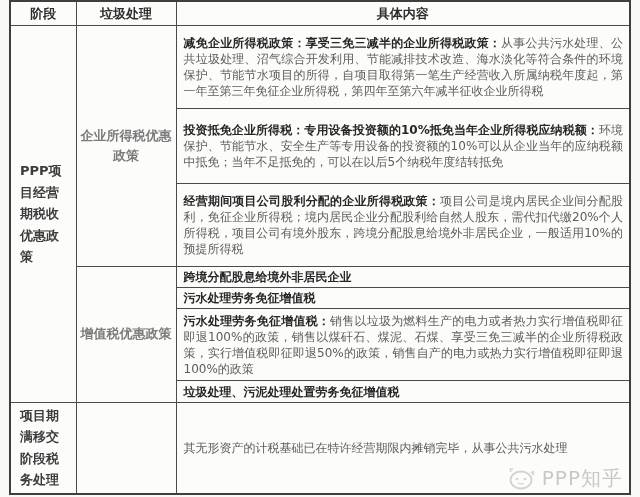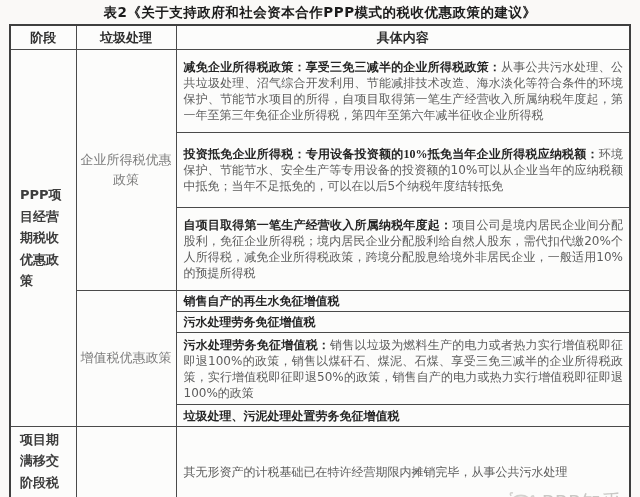--- a/index.html
+++ b/index.html
@@ -30,28 +30,28 @@
   .col-detail{width:454px;}
   th.hdr{
     font-size:13px;font-weight:bold;color:#2e2e2e;
     height:21px;text-align:center;padding:1px 16px;
   }
   td.stage-cell{
     font-size:13px;font-weight:bold;color:#3d3d3d;
     line-height:1.65;padding:2px 9px;
   }
   td.policy-cell{
-    font-size:13px;font-weight:normal;color:#7b7b7b;
+    font-size:13px;font-weight:bold;color:#7b7b7b;
     text-align:center;line-height:1.55;padding:2px 2px;
   }
   td.detail-cell{
     font-size:12px;line-height:16px;color:#5c5c5c;
     text-align:justify;padding:2px 6px 2px 7px;
   }
-  td.detail-cell .lead{font-weight:bold;color:#262626;font-family:Liberation Serif, serif;}
+  td.detail-cell .lead{font-weight:bold;color:#262626;}
   tr.r-tall1{height:83px;}
   tr.r-tall2{height:75px;padding-left:20px;}
   tr.r-tall3{height:83px;}
   tr.r-one{height:20px;}
   tr.r-tall4{height:72px;}
   tr.r-one2{height:22px;}
   tr.r-last{height:71px;}
   td.last-cell{position:relative;}
   .watermark{
     position:absolute;right:6px;bottom:3px;
@@ -59,21 +59,20 @@
     color:#c9c8c5;font-size:20px;letter-spacing:1px;
     pointer-events:none;white-space:nowrap;
   }
   .watermark svg{display:block;opacity:0.85;}
 </style>
 </head>
 <body>
 
 <div class="page">
 
-  <div class="doc-title">表2《关于支持政府和社会资本合作PPP模式的税收优惠政策的建议》</div>
 
   <table class="policy-table">
     <colgroup>
       <col class="col-stage">
         <col class="col-policy">
         <col class="col-detail">
     </colgroup>
 
     <tbody>
         <tr>
@@ -86,26 +85,26 @@
       <td class="stage-cell" rowspan="7">PPP项目经营期税收优惠政策</td>
       <td class="policy-cell" rowspan="3">企业所得税优惠政策</td>
       <td class="detail-cell"><span class="lead">减免企业所得税政策：享受三免三减半的企业所得税政策：</span><span>从事公共污水处理、公共垃圾处理、沼气综合开发利用、节能减排技术改造、海水淡化等符合条件的环境保护、节能节水项目的所得，自项目取得第一笔生产经营收入所属纳税年度起，第一年至第三年免征企业所得税，第四年至第六年减半征收企业所得税</span></td>
     </tr>
 
     <tr class="r-tall2">
       <td class="detail-cell"><span class="lead">投资抵免企业所得税：专用设备投资额的10%抵免当年企业所得税应纳税额：</span><span>环境保护、节能节水、安全生产等专用设备的投资额的10%可以从企业当年的应纳税额中抵免；当年不足抵免的，可以在以后5个纳税年度结转抵免</span></td>
     </tr>
 
     <tr class="r-tall3">
-      <td class="detail-cell"><span class="lead">自项目取得第一笔生产经营收入所属纳税年度起：</span><span>项目公司是境内居民企业间分配股利，免征企业所得税；境内居民企业分配股利给自然人股东，需代扣代缴20%个人所得税，减免企业所得税政策，跨境分配股息给境外非居民企业，一般适用10%的预提所得税</span></td>
+      <td class="detail-cell"><span class="lead">经营期间项目公司股利分配的企业所得税政策：</span><span>项目公司是境内居民企业间分配股利，免征企业所得税；境内居民企业分配股利给自然人股东，需代扣代缴20%个人所得税，项目公司有境外股东，跨境分配股息给境外非居民企业，一般适用10%的预提所得税</span></td>
     </tr>
 
     <tr class="r-one">
       <td class="policy-cell" rowspan="4">增值税优惠政策</td>
-      <td class="detail-cell"><span class="lead">销售自产的再生水免征增值税</span></td>
+      <td class="detail-cell"><span class="lead">跨境分配股息给境外非居民企业</span></td>
     </tr>
 
     <tr class="r-one">
       <td class="detail-cell"><span class="lead">污水处理劳务免征增值税</span></td>
     </tr>
 
     <tr class="r-tall4">
       <td class="detail-cell"><span class="lead">污水处理劳务免征增值税：</span><span>销售以垃圾为燃料生产的电力或者热力实行增值税即征即退100%的政策，销售以煤矸石、煤泥、石煤、享受三免三减半的企业所得税政策，实行增值税即征即退50%的政策，销售自产的电力或热力实行增值税即征即退100%的政策</span></td>
     </tr>
 

